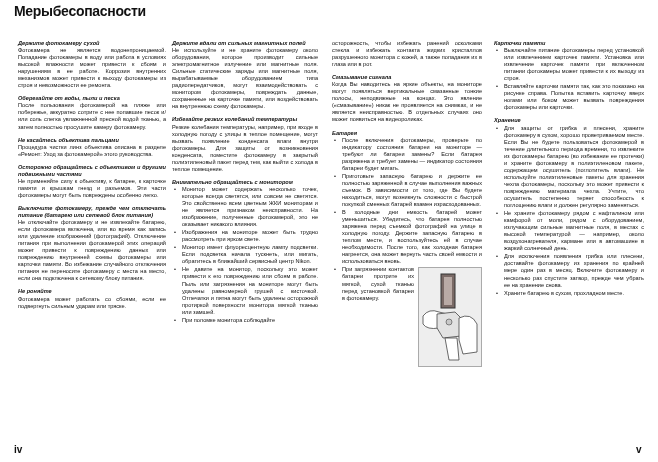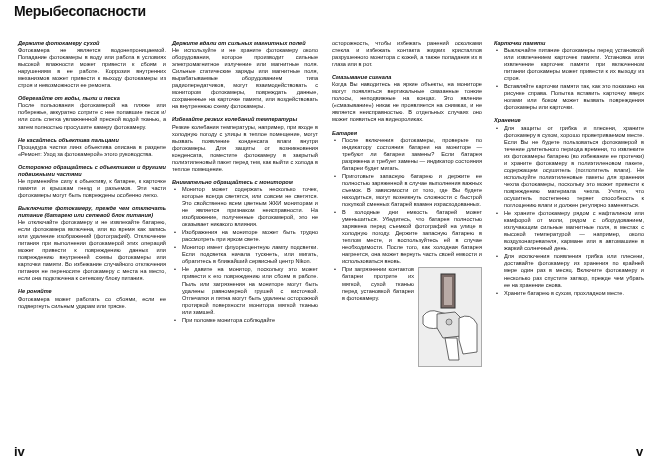--- a/index.html
+++ b/index.html
@@ -11,21 +11,21 @@
   .c2 { left:172px; width:146px; }
   .c3 { left:332px; width:150px; }
   .c4 { left:494px; width:150px; }
   .sec { margin-bottom:6px; }
   .h { font-style:italic; font-weight:bold; }
   p { margin:0; }
   ul { margin:0; padding-left:10px; list-style:none; }
   li { position:relative; margin-bottom:1px; }
   li::before { content:"•"; position:absolute; left:-8px; }
   .illus { float:right; width:62px; height:98px; margin:1px 0 2px 4px; border:1px solid #aaa; background:#f0f0f0; }
-  .pn { position:absolute; top:444px; font-size:13px; font-weight:bold; }
+  .pn { position:absolute; top:444px; font-size:10px; font-weight:bold; }
   .pn-l { left:14px; }
   .pn-r { left:636px; }
 </style>
 </head>
 <body>
 
 <div class="title">Мерыбесопасности</div>
 
 <div class="col c1">
   <div class="sec">

